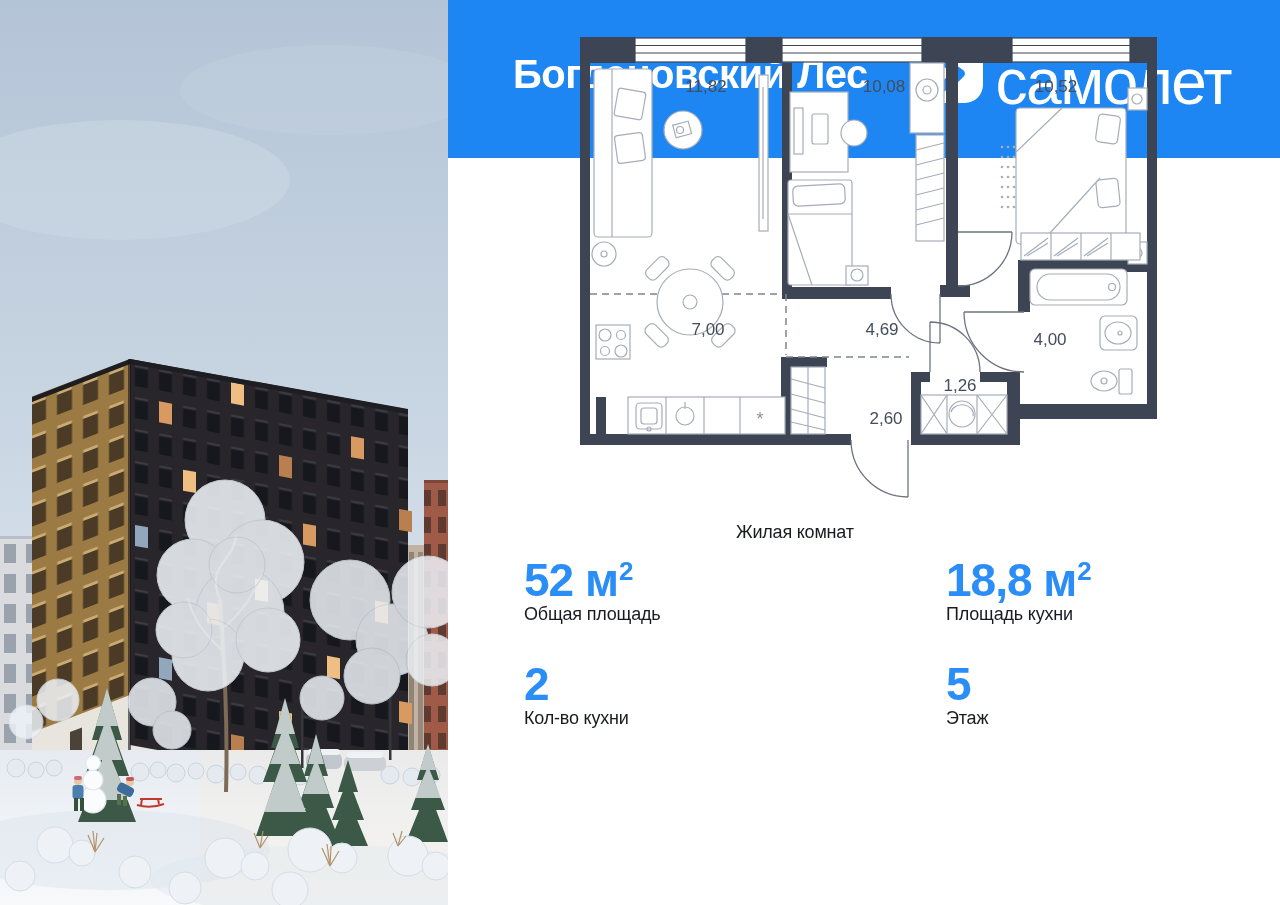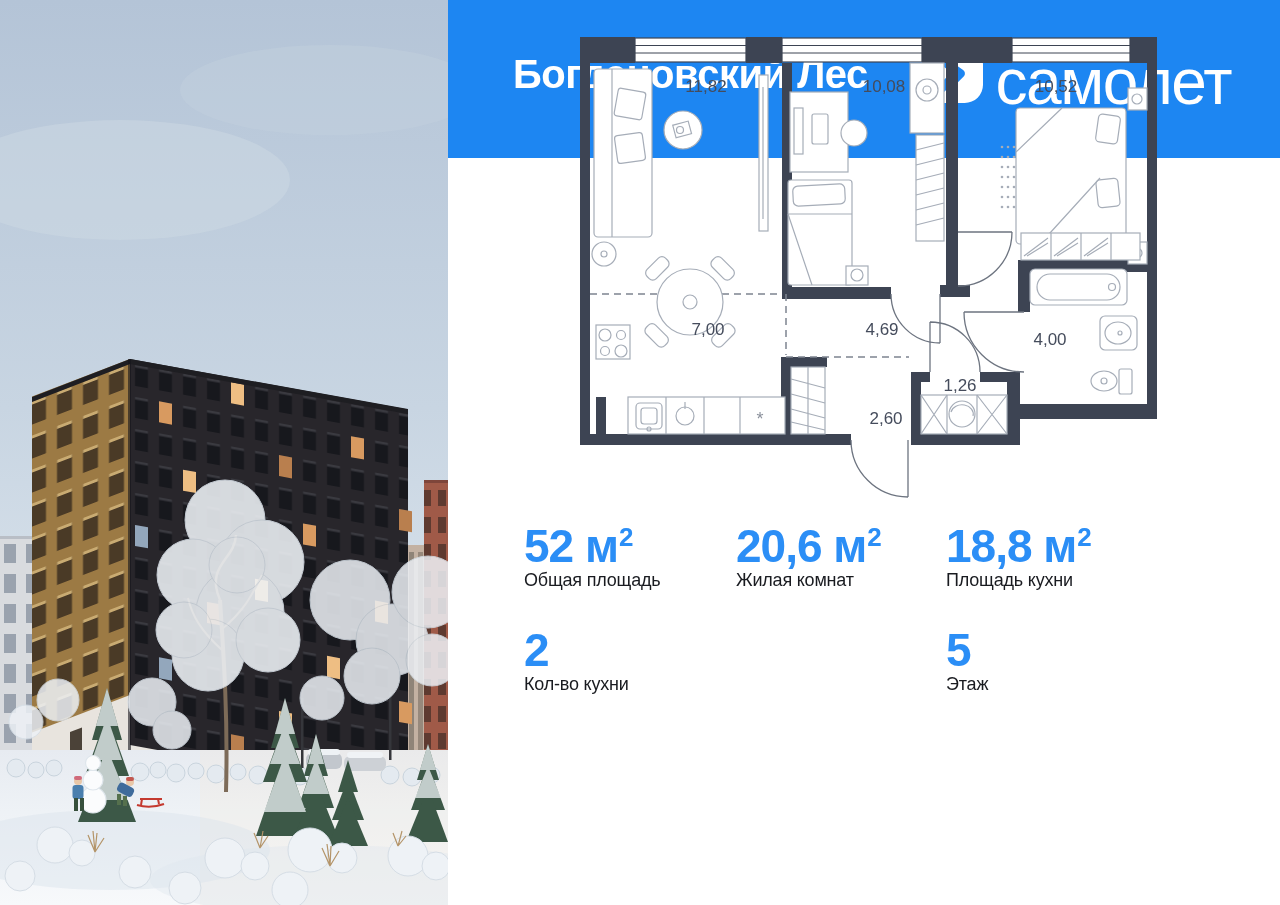--- a/index.html
+++ b/index.html
@@ -16,21 +16,21 @@
   .banner{position:absolute;left:0;top:0;width:832px;height:158px;background:#1d86f2;}
   .banner h1{position:absolute;left:65px;top:0;height:148px;display:flex;align-items:center;
              margin:0;color:#fff;font-size:40px;font-weight:bold;letter-spacing:-.5px;white-space:nowrap;}
   .logo{position:absolute;right:49px;top:0;height:148px;display:flex;align-items:center;gap:13px;}
   .logo .mark{width:57px;height:57px;}
   .logo .word{color:#fff;font-size:64px;font-weight:normal;letter-spacing:-1.5px;line-height:1;margin-top:16px;}
 
   .plan{position:absolute;left:130px;top:37px;width:580px;height:470px;}
 
   .stat{position:absolute;width:205px;}
-  .stat .num{color:#2b8ef6;font-size:46px;font-weight:bold;letter-spacing:-1px;line-height:1.05;white-space:nowrap;}
+  .stat .num{color:#2b8ef6;font-size:46px;font-weight:bold;letter-spacing:-1px;line-height:1.05;white-space:nowrap;margin-top:34px;}
   .stat .num .sup{font-size:26px;vertical-align:16px;margin-left:1px;}
   .stat .lbl{color:#191b20;font-size:18px;letter-spacing:-.2px;white-space:nowrap;}
   .c1{left:76px}.c2{left:288px}.c3{left:498px}
   .r1{top:522px}.r2{top:626px}
 
   svg text.area{font-family:"Liberation Sans","DejaVu Sans",sans-serif;font-size:17px;fill:#454c5c;}
 </style>
 </head>
 <body>
 
@@ -494,21 +494,20 @@
           <text class="area" x="1050" y="503">4,00</text>
         </g>
       </svg>
     </div>
 
     <div class="stat c1 r1">
       <div class="num"><span>52</span> <span>м</span><span class="sup">2</span></div>
       <div class="lbl">Общая площадь</div>
     </div>
     <div class="stat c2 r1">
-      <div class="num"><span>20,6</span> <span>м</span><span class="sup">2</span></div>
       <div class="lbl">Жилая комнат</div>
     </div>
     <div class="stat c3 r1">
       <div class="num"><span>18,8</span> <span>м</span><span class="sup">2</span></div>
       <div class="lbl">Площадь кухни</div>
     </div>
     <div class="stat c1 r2">
       <div class="num">2</div>
       <div class="lbl">Кол-во кухни</div>
     </div>

